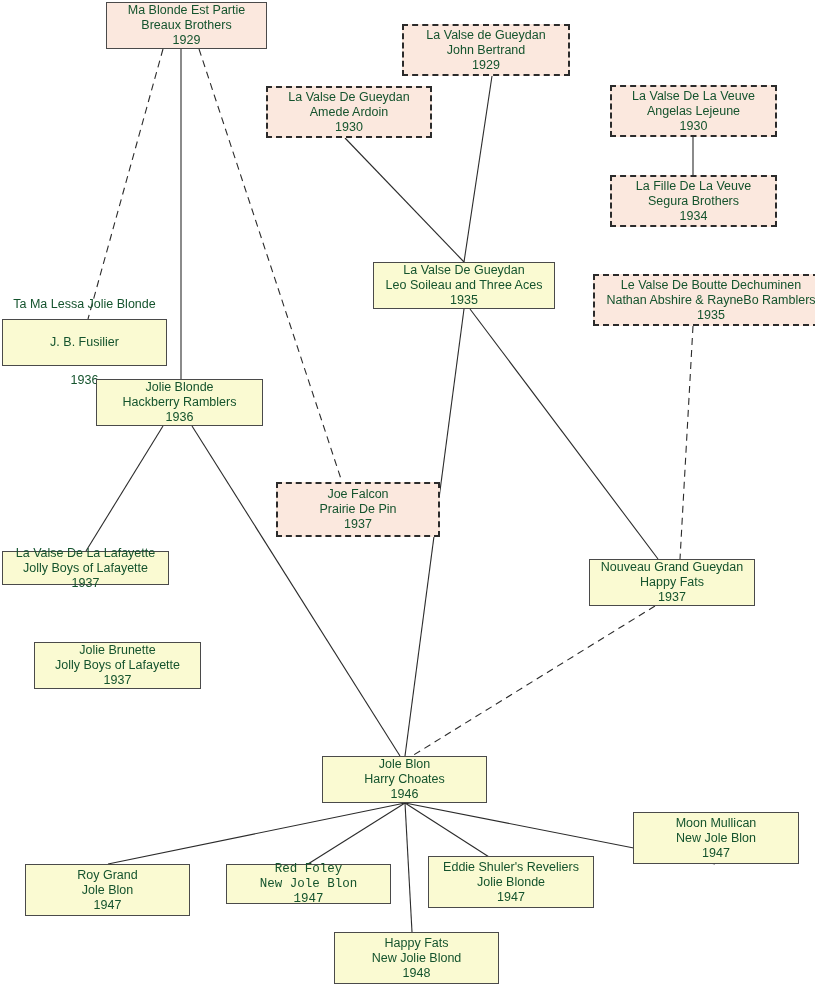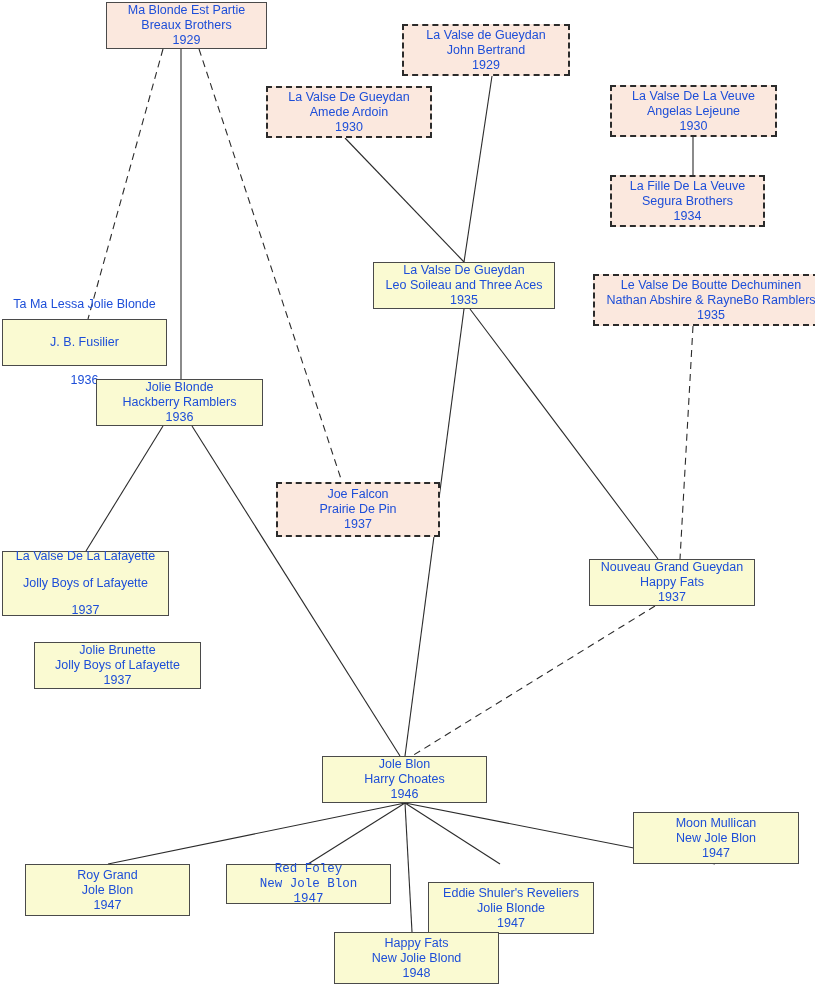--- a/index.html
+++ b/index.html
@@ -27,21 +27,21 @@
   .node {
     position: absolute;
     box-sizing: border-box;
     display: flex;
     flex-direction: column;
     align-items: center;
     justify-content: center;
     text-align: center;
     font-size: 12.5px;
     line-height: 15px;
-    color: #1d4ed8;
+    color: #14532d;
     padding: 4px 8px;
   }
   .node .ln {
     display: block;
     white-space: nowrap;
   }
   .solid-yellow {
     background: #FAFAD2;
     border: 1.4px solid #4a4a4a;
   }
@@ -91,21 +91,21 @@
       <div class="node dashed-pink" style="left: 266px; top: 86px; width: 166px; height: 52px;">
         <span class="ln">La Valse De Gueydan</span>
         <span class="ln">Amede Ardoin</span>
         <span class="ln">1930</span>
       </div>
       <div class="node dashed-pink" style="left: 610px; top: 85px; width: 167px; height: 52px;">
         <span class="ln">La Valse De La Veuve</span>
         <span class="ln">Angelas Lejeune</span>
         <span class="ln">1930</span>
       </div>
-      <div class="node dashed-pink" style="left: 610px; top: 175px; width: 155px; height: 52px;">
+      <div class="node dashed-pink" style="left: 610px; top: 175px; width: 167px; height: 52px;">
         <span class="ln">La Fille De La Veuve</span>
         <span class="ln">Segura Brothers</span>
         <span class="ln">1934</span>
       </div>
       <div class="node solid-yellow" style="left: 373px; top: 262px; width: 182px; height: 47px;">
         <span class="ln">La Valse De Gueydan</span>
         <span class="ln">Leo Soileau and Three Aces</span>
         <span class="ln">1935</span>
       </div>
       <div class="node dashed-pink" style="left: 575px; top: 274px; width: 236px; height: 52px; margin-left: 18px;">
@@ -121,21 +121,21 @@
       <div class="node solid-yellow" style="left: 96px; top: 379px; width: 167px; height: 47px;">
         <span class="ln">Jolie Blonde</span>
         <span class="ln">Hackberry Ramblers</span>
         <span class="ln">1936</span>
       </div>
       <div class="node dashed-pink" style="left: 276px; top: 482px; width: 164px; height: 55px;">
         <span class="ln">Joe Falcon</span>
         <span class="ln">Prairie De Pin</span>
         <span class="ln">1937</span>
       </div>
-      <div class="node solid-yellow" style="left: 2px; top: 551px; width: 167px; height: 65px; gap: 12px;">
+      <div class="node solid-yellow" style="left: 2px; top: 551px; width: 167px; height: 34px;">
         <span class="ln">La Valse De La Lafayette</span>
         <span class="ln">Jolly Boys of Lafayette</span>
         <span class="ln">1937</span>
       </div>
       <div class="node solid-yellow" style="left: 34px; top: 605px; width: 167px; height: 47px; margin-top: 37px;">
         <span class="ln">Jolie Brunette</span>
         <span class="ln">Jolly Boys of Lafayette</span>
         <span class="ln">1937</span>
       </div>
       <div class="node solid-yellow" style="left: 589px; top: 559px; width: 166px; height: 47px; text-align: center;">
@@ -151,21 +151,21 @@
       <div class="node solid-yellow" style="left: 25px; top: 864px; width: 165px; height: 52px;">
         <span class="ln">Roy Grand</span>
         <span class="ln">Jole Blon</span>
         <span class="ln">1947</span>
       </div>
       <div class="node solid-yellow" style="left: 226px; top: 864px; width: 165px; height: 40px; font-family: Liberation Mono, monospace;">
         <span class="ln">Red Foley</span>
         <span class="ln">New Jole Blon</span>
         <span class="ln">1947</span>
       </div>
-      <div class="node solid-yellow" style="left: 428px; top: 882px; width: 166px; height: 52px;">
+      <div class="node solid-yellow" style="left: 428px; top: 856px; width: 166px; height: 52px;">
         <span class="ln">Eddie Shuler's Reveliers</span>
         <span class="ln">Jolie Blonde</span>
         <span class="ln">1947</span>
       </div>
       <div class="node solid-yellow" style="left: 633px; top: 812px; width: 166px; height: 52px;">
         <span class="ln">Moon Mullican</span>
         <span class="ln">New Jole Blon</span>
         <span class="ln">1947</span>
       </div>
       <div class="node solid-yellow" style="left: 334px; top: 932px; width: 165px; height: 52px;">

